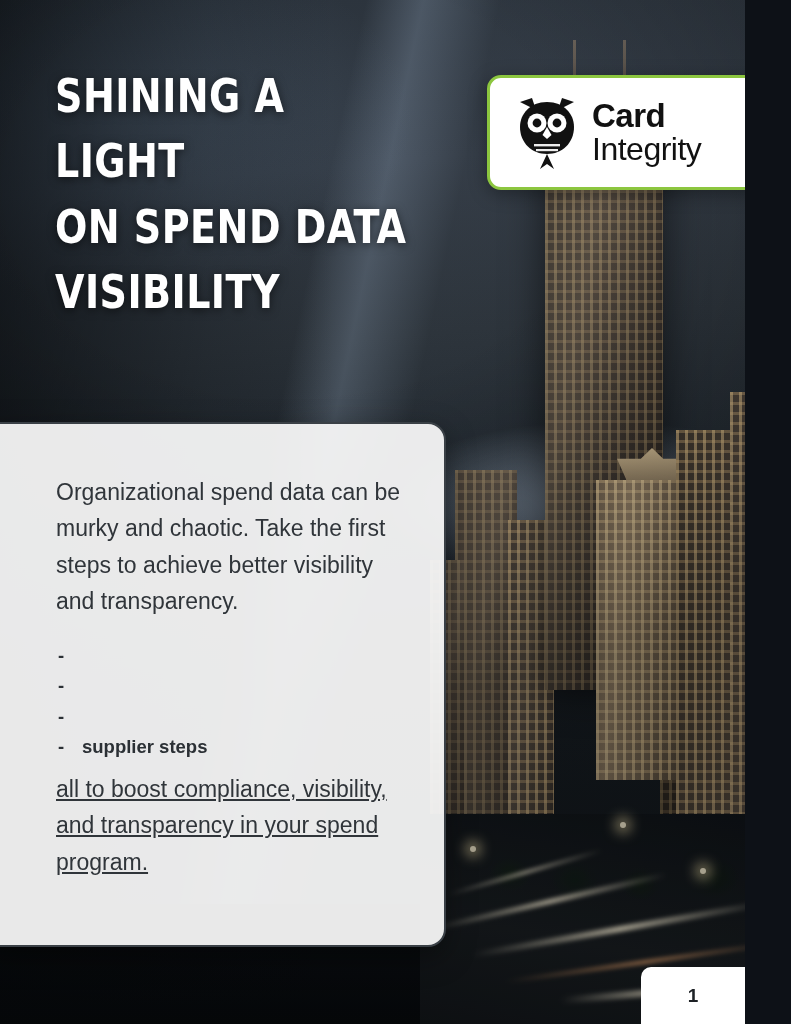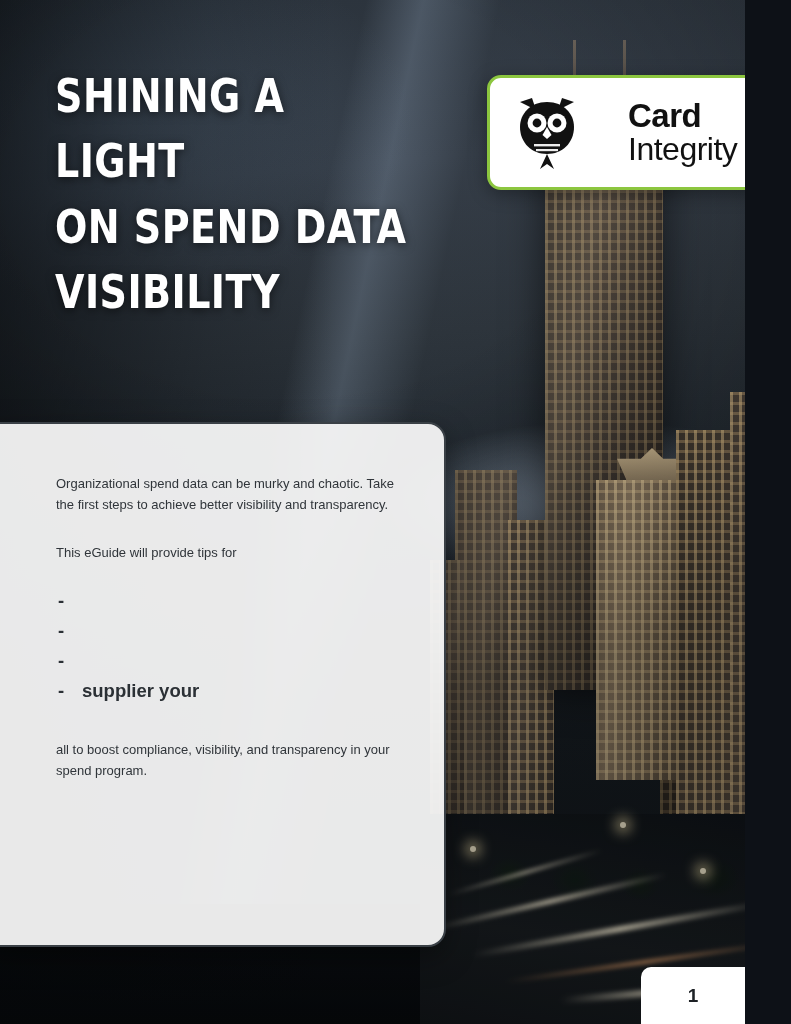--- a/index.html
+++ b/index.html
@@ -141,52 +141,51 @@
     border-radius:14px 0 0 14px;
     display:flex; align-items:center; gap:14px;
     padding-left:26px;
     box-shadow:0 4px 18px rgba(0,0,0,0.35);
   }
   .owl { width:62px; height:74px; flex:0 0 auto; }
   .logo-text {
     font-family:"Liberation Sans", sans-serif;
     line-height:1.02;
     color:#111;
-    margin-left:36px;
   }
   .logo-text .l1 { font-size:33px; font-weight:700; letter-spacing:-0.5px; }
   .logo-text .l2 { font-size:32px; font-weight:400; letter-spacing:-0.5px; }
 
   
   .panel {
     position:absolute; left:-14px; top:422px; width:460px; height:525px;
     background:rgba(248,248,248,0.94);
     border:2px solid #3a4046;
     border-radius:0 18px 18px 0;
     box-shadow:0 10px 30px rgba(0,0,0,0.35);
     padding:50px 40px 0 68px;
     color:#2f3337;
   }
   .panel p {
-    font-size:13px;
+    font-size:23px;
     line-height:1.58;
     color:#30353a;
   }
   .panel .para2 { margin-top:28px; }
   .bullets { margin:22px 0 0 2px; }
   .bullets li {
     list-style:none;
     display:flex; gap:14px;
     font-size:18.5px;
     font-weight:700;
     line-height:1.63;
     color:#2b3035;
   }
   .bullets li .dash { width:10px; flex:0 0 auto; }
-  .panel .para3 { margin-top:34px; }
+  .panel .para3 { margin-top:9px;text-decoration:underline; }
 
   
   .pagenum {
     position:absolute; right:0; bottom:0; width:104px; height:57px;
     background:#ffffff;
     border-radius:10px 0 0 0;
     display:flex; align-items:center; justify-content:center;
     font-size:19px; font-weight:700; color:#1d2125;
   }
 </style>
@@ -270,34 +269,33 @@
       <path d="M31 58 L24 73 L31 68 L38 73 Z" fill="#111111"></path>
     </svg>
     <div class="logo-text">
       <div class="l1">Card</div>
       <div class="l2">Integrity</div>
     </div>
   </div>
 
   <div class="panel">
     <p class="para1">Organizational spend data can be murky and chaotic. Take the first steps to achieve better visibility and transparency.</p>
-    <p class="para2">This eGuide will provide tips for</p>
     <ul class="bullets">
       <li>
         <span class="dash">-</span>
       </li>
       <li>
         <span class="dash">-</span>
       </li>
       <li>
         <span class="dash">-</span>
       </li>
       <li>
         <span class="dash">-</span>
-        <span>supplier your</span>
+        <span>supplier steps</span>
       </li>
     </ul>
     <p class="para3">all to boost compliance, visibility, and transparency in your spend program.</p>
   </div>
 
   <div class="pagenum">1</div>
 
 </div>
 
 </body></html>

